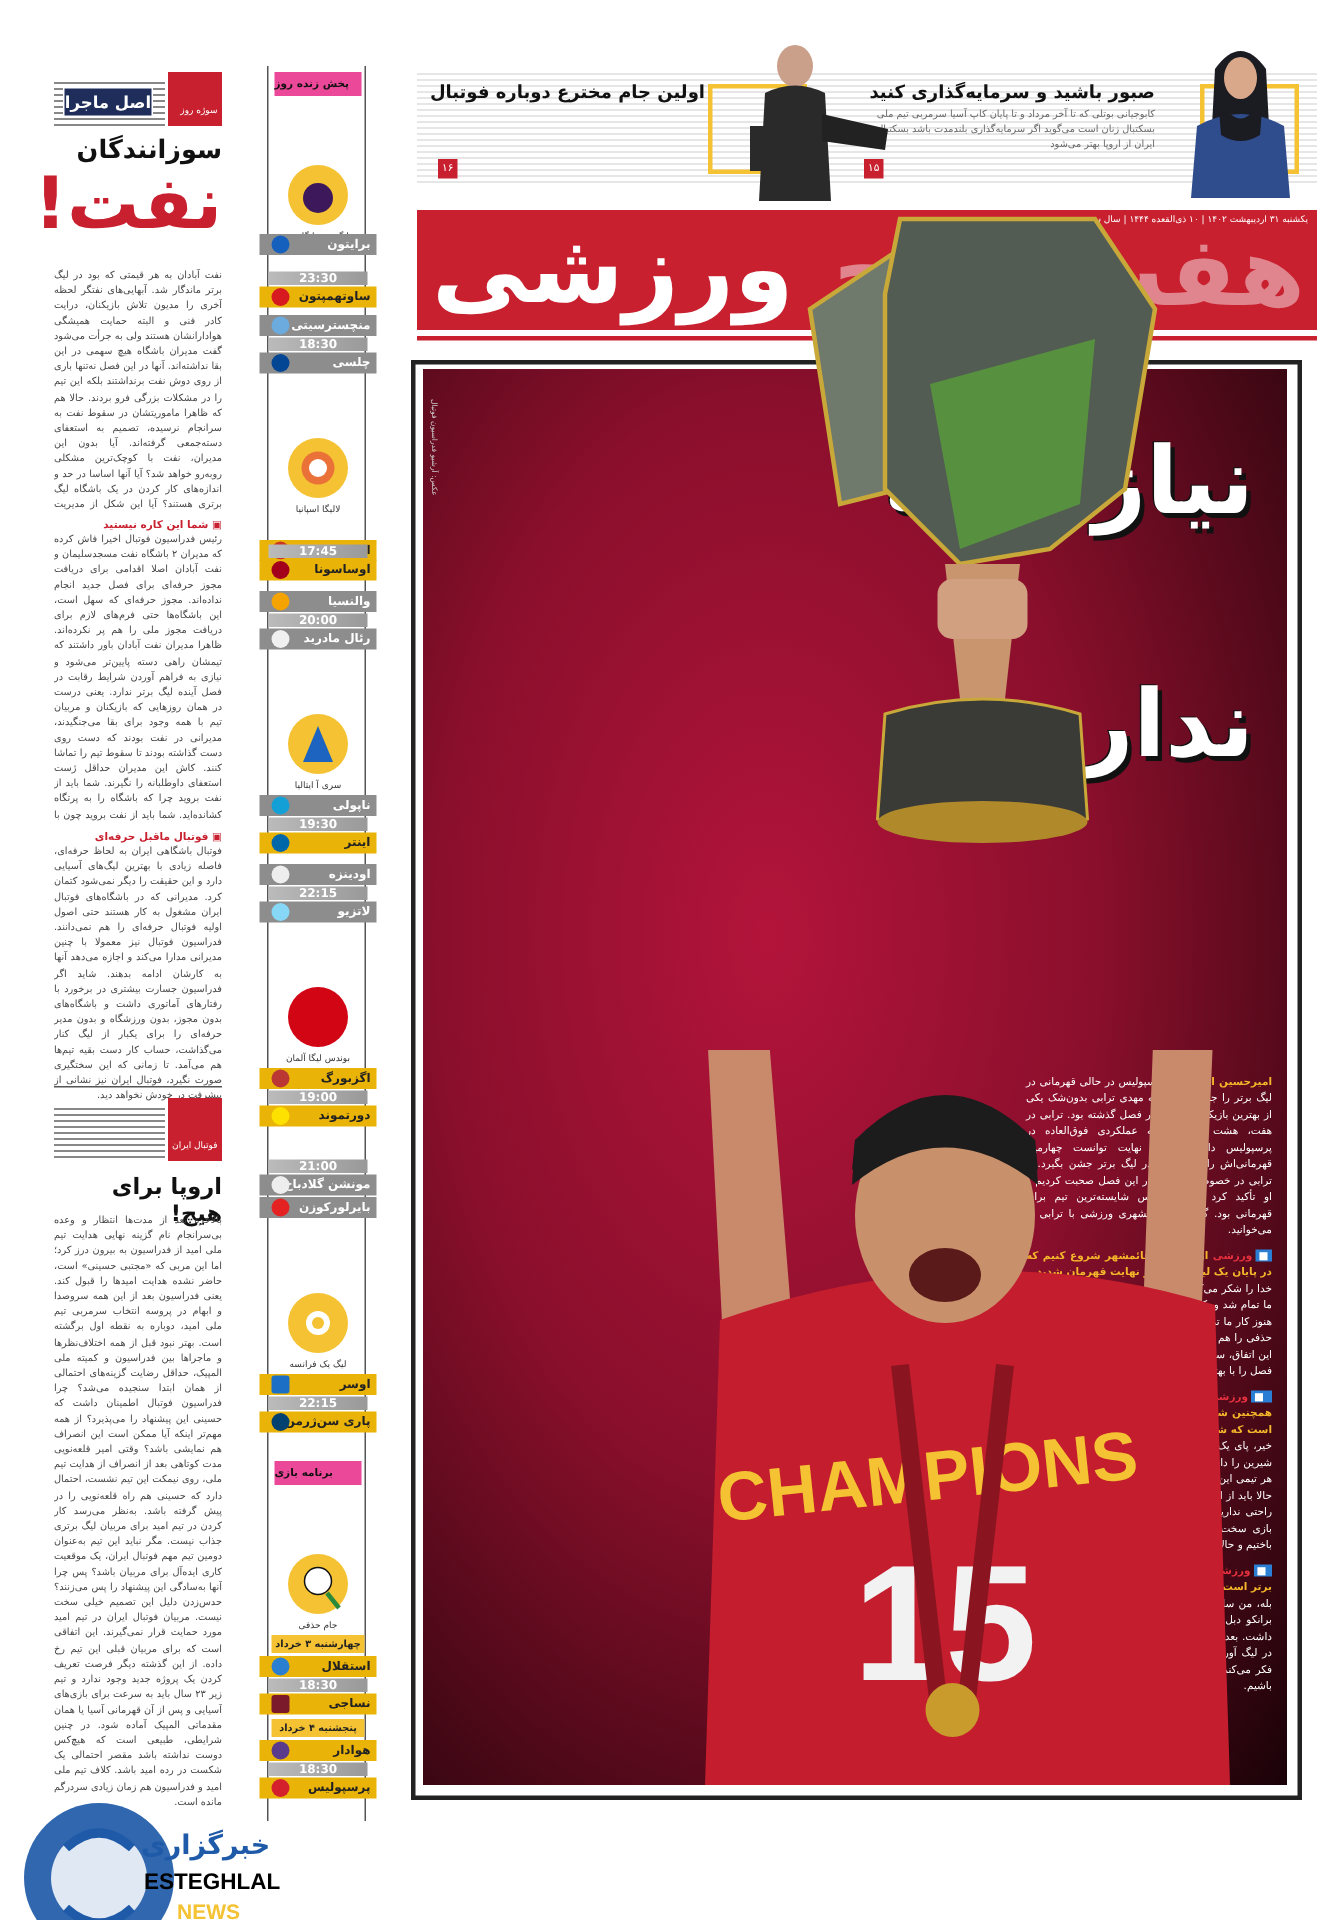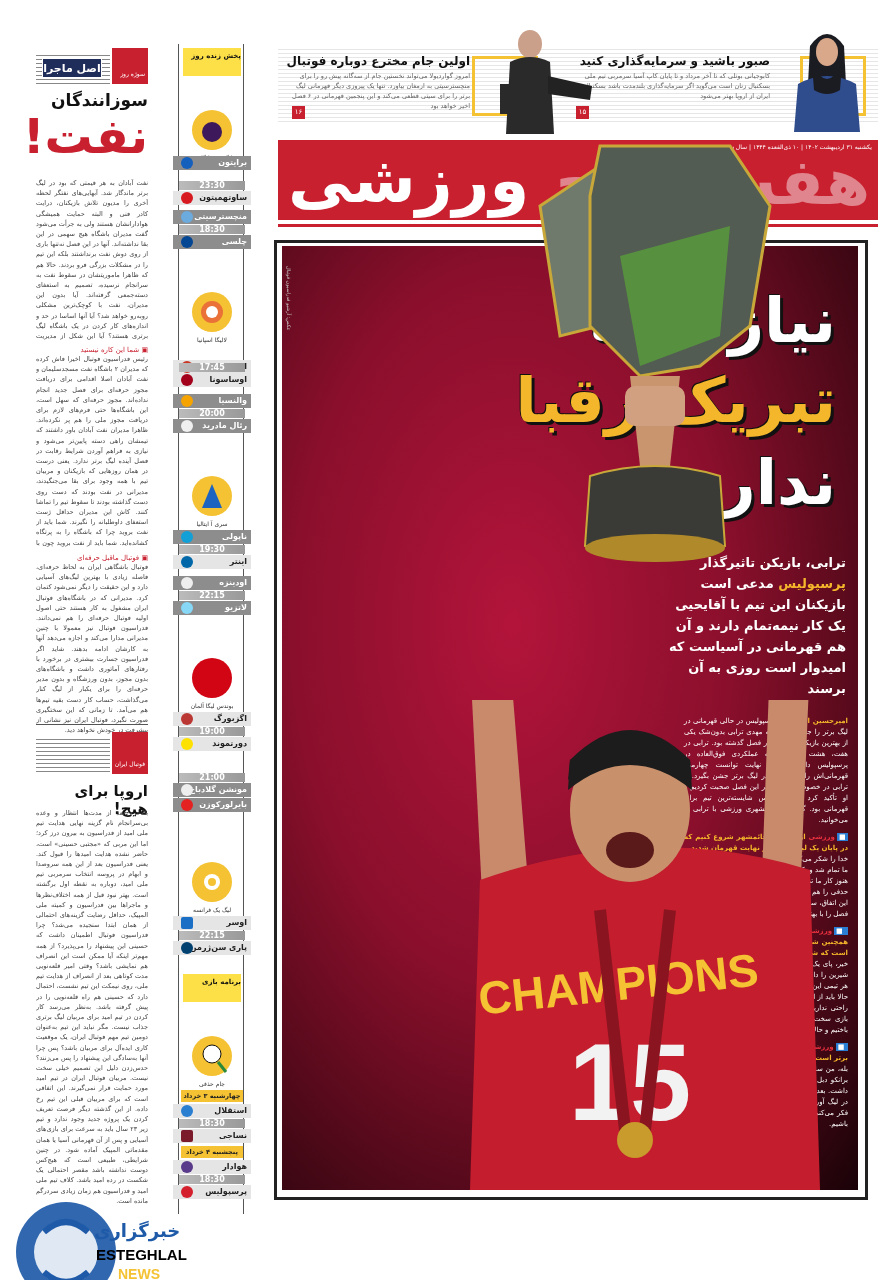--- a/index.html
+++ b/index.html
@@ -27,49 +27,48 @@
 .body-text{position:absolute;right:10px;width:164px;font-size:7px;line-height:11px;color:#fff;text-align:justify}
 .q{color:#f4b62a;font-weight:bold}
 .q .tag{background:#2a7fd4;color:#fff;padding:0 2px;margin-left:2px}
 .q .tag2{color:#e8313f}
 .byline{color:#f4b62a;font-weight:bold}
 
 .trophy{left:530px;top:136px;width:250px;height:430px}
 .player{left:470px;top:700px;width:360px;height:490px}
 
 .sched-col{left:178px;top:44px;width:66px;height:1170px;border-left:1px solid #555;border-right:1px solid #555}
-.sched-tag{position:absolute;left:4px;width:58px;height:28px;background:#fde047;font-size:7px;font-weight:bold;color:#111;text-align:right;line-height:16px}
+.sched-tag{position:absolute;left:4px;width:58px;height:16px;background:#ec4899;font-size:7px;font-weight:bold;color:#111;text-align:left;line-height:16px}
 .league{position:absolute;left:13px;width:40px;height:40px;border-radius:50%;background:#f4c232}
 .league-name{position:absolute;left:0;width:66px;font-size:6px;color:#333;text-align:center}
 .team{position:absolute;left:-6px;width:78px;height:14px;background:#8d8d8d;color:#fff;font-size:8px;font-weight:bold;line-height:14px;padding-right:4px;text-align:right}
-.team.light{background:#e5e5e5;color:#222}
+.team.light{background:#eab308;color:#222}
 .team .crest{position:absolute;left:8px;top:1px;width:12px;height:12px;border-radius:50%}
 .mtime{position:absolute;left:0;width:66px;height:9px;font-size:8px;font-weight:bold;color:#fff;text-align:center;line-height:9px;background:linear-gradient(90deg,#bbb,#999)}
 .mdate{position:absolute;left:2px;width:62px;height:12px;background:#f4c232;font-size:6.5px;font-weight:bold;color:#222;text-align:center;line-height:12px}
 
 .left-col{left:36px;top:44px;width:112px}
 .col-text{font-size:6.5px;line-height:10.2px;color:#444;text-align:justify}
-.sub-h{font-size:7px;font-weight:normal;color:#c8202f;margin-top:6px}
+.sub-h{font-size:7px;font-weight:bold;color:#c8202f;margin-top:6px}
 .lines-box{position:absolute;background:repeating-linear-gradient(#fff 0 3px,#888 3px 4px)}
 .red-box{position:absolute;background:#c8202f;color:#fff;font-size:6px}
 
 .wm{left:14px;top:1192px;width:160px;height:110px}
 </style>
 </head>
 <body>
 
 <div class="abs teaser-strip">
   <div class="teaser" style="right:108px;width:200px">
     <h3>صبور باشید و سرمایه‌گذاری کنید</h3>
     <p style="overflow:hidden;height:40px">کابوجیانی بوتلی که تا آخر مرداد و تا پایان کاپ آسیا سرمربی تیم ملی بسکتبال زنان است می‌گوید اگر سرمایه‌گذاری بلندمدت باشد بسکتبال ایران از اروپا بهتر می‌شود</p>
     <div class="pg-badge" style="left:6px;top:60px">۱۵</div>
   </div>
   <div class="teaser" style="right:408px;width:180px">
     <h3>اولین جام مخترع دوباره فوتبال</h3>
-    <p style="overflow:hidden;height:40px">امروز گواردیولا می‌تواند نخستین جام از سه‌گانه پیش رو را برای منچسترسیتی به ارمغان بیاورد. تنها یک پیروزی دیگر قهرمانی لیگ برتر را برای سیتی قطعی می‌کند و این پنجمین قهرمانی در ۶ فصل اخیر خواهد بود</p>
     <div class="pg-badge" style="left:2px;top:60px">۱۶</div>
   </div>
 </div>
 
 <div class="abs photo-frame" style="left:800px;top:56px;width:66px;height:60px"></div>
 <div class="abs" style="left:790px;top:24px;width:74px;height:110px">
   <svg width="74" height="110" viewBox="0 0 74 110">
     <path d="M20 22 Q37 -2 54 22 L56 60 Q37 70 18 60 Z" fill="#1b1b22"></path>
     <ellipse cx="37" cy="28" rx="11" ry="14" fill="#d9a88a"></ellipse>
     <path d="M8 60 Q37 44 66 60 L70 108 L4 108 Z" fill="#2f4d8c"></path>
@@ -90,26 +89,22 @@
   <div class="mast-date">یکشنبه ۳۱ اردیبهشت ۱۴۰۲ | ۱۰ ذی‌القعده ۱۴۴۴ | سال سوم</div>
   <div class="mast-word" style="right:8px;top:2px;opacity:.45">هفت صبح</div>
   <div class="mast-word" style="left:10px;top:0">ورزشی</div>
 </div>
 <div class="abs masthead-line"></div>
 
 <div class="abs cover-frame"></div>
 <div class="abs cover">
   <div class="abs" style="left:4px;top:20px;font-size:5px;color:#ccc;writing-mode:vertical-rl">عکس: آرشیو فدراسیون فوتبال</div>
   <div class="headline" style="top:38px;font-size:62px;color:#fff">نیازی به</div>
-  <div class="headline" style="top:118px;font-size:62px;color:#f4b62a">تبریک رقبا</div>
   <div class="headline" style="top:200px;font-size:62px;color:#fff">نداریم</div>
 
-  <div class="lead">
-    <span>ترابی، بازیکن تاثیرگذار </span><span class="hl">پرسپولیس</span><span> مدعی است بازیکنان این تیم با آقایحیی یک کار نیمه‌تمام دارند و آن هم قهرمانی در آسیاست که امیدوار است روزی به آن برسند</span>
-  </div>
 
   <div class="body-text" style="top:470px">
     <p><span class="byline">امیرحسین اعظمی |</span> <span>پرسپولیس در حالی قهرمانی در لیگ برتر را جشن گرفت که مهدی ترابی بدون‌شک یکی از بهترین بازیکنان این تیم در فصل گذشته بود. ترابی در هفت، هشت بازی گذشته عملکردی فوق‌العاده در پرسپولیس داشت و در نهایت توانست چهارمین قهرمانی‌اش را با این تیم در لیگ برتر جشن بگیرد. با ترابی در خصوص قهرمانی در این فصل صحبت کردیم و او تأکید کرد که پرسپولیس شایسته‌ترین تیم برای قهرمانی بود. گفت‌وگوی همشهری ورزشی با ترابی را می‌خوانید.</span></p>
     <p class="q" style="margin-top:6px"><span class="tag">■</span><span class="tag2">ورزشی</span> <span>از بازی در قائمشهر شروع کنیم که در پایان یک لیگ سخت در نهایت قهرمان شدید.</span></p>
     <p>خدا را شکر می‌کنم که فصل به بهترین شکل ممکن برای ما تمام شد و یک قهرمانی دلچسب را تجربه کردیم. البته هنوز کار ما تمام نشده، چون می‌خواهیم قهرمانی در جام حذفی را هم به هواداران هدیه بدهیم که در صورت وقوع این اتفاق، سوپرجام هم مال ما خواهد شد. ما می‌خواهیم فصل را با بهترین شرایط تمام کنیم.</p>
     <p class="q" style="margin-top:6px"><span class="tag">■</span><span class="tag2">ورزشی</span> <span>اما بعد از قهرمانی در لیگ و همچنین شکست دادن استقلال، تصور برخی این است که شاید جام حذفی را چندان جدی نگیرید؟</span></p>
     <p>خیر، پای یک جام در میان است و ما قبلا هم این تجربه شیرین را داشتیم که در لیگ برتر و جام حذفی دبل کنیم. هر تیمی این شانس را ندارد که در ۲ جام قهرمان شود و حالا باید از این موقعیت نهایت استفاده را ببریم. البته کار راحتی نداریم و ابتدا باید از سد هوادار عبور کنیم. این بازی سخت است و ما متأسفانه در لیگ برتر به آنها باختیم و حالا دوست داریم آن شکست را جبران کنیم.</p>
     <p class="q" style="margin-top:6px"><span class="tag">■</span><span class="tag2">ورزشی</span> <span>این چهارمین قهرمانی تو در لیگ برتر است، درست است؟</span></p>
     <p style="height:66px;overflow:hidden">بله، من سال اول که به پرسپولیس آمدم با هدایت آقای برانکو دبل کردیم و آن فصل برای من شیرینی خاصی داشت. بعد از آمدن آقایحیی هم با پرسپولیس ۳ قهرمانی در لیگ آوردم. ما می‌توانیم همین روند را ادامه دهیم و فکر می‌کنم فصل بعد هم می‌توانیم مدعی اول قهرمانی باشیم.</p>
   </div>

